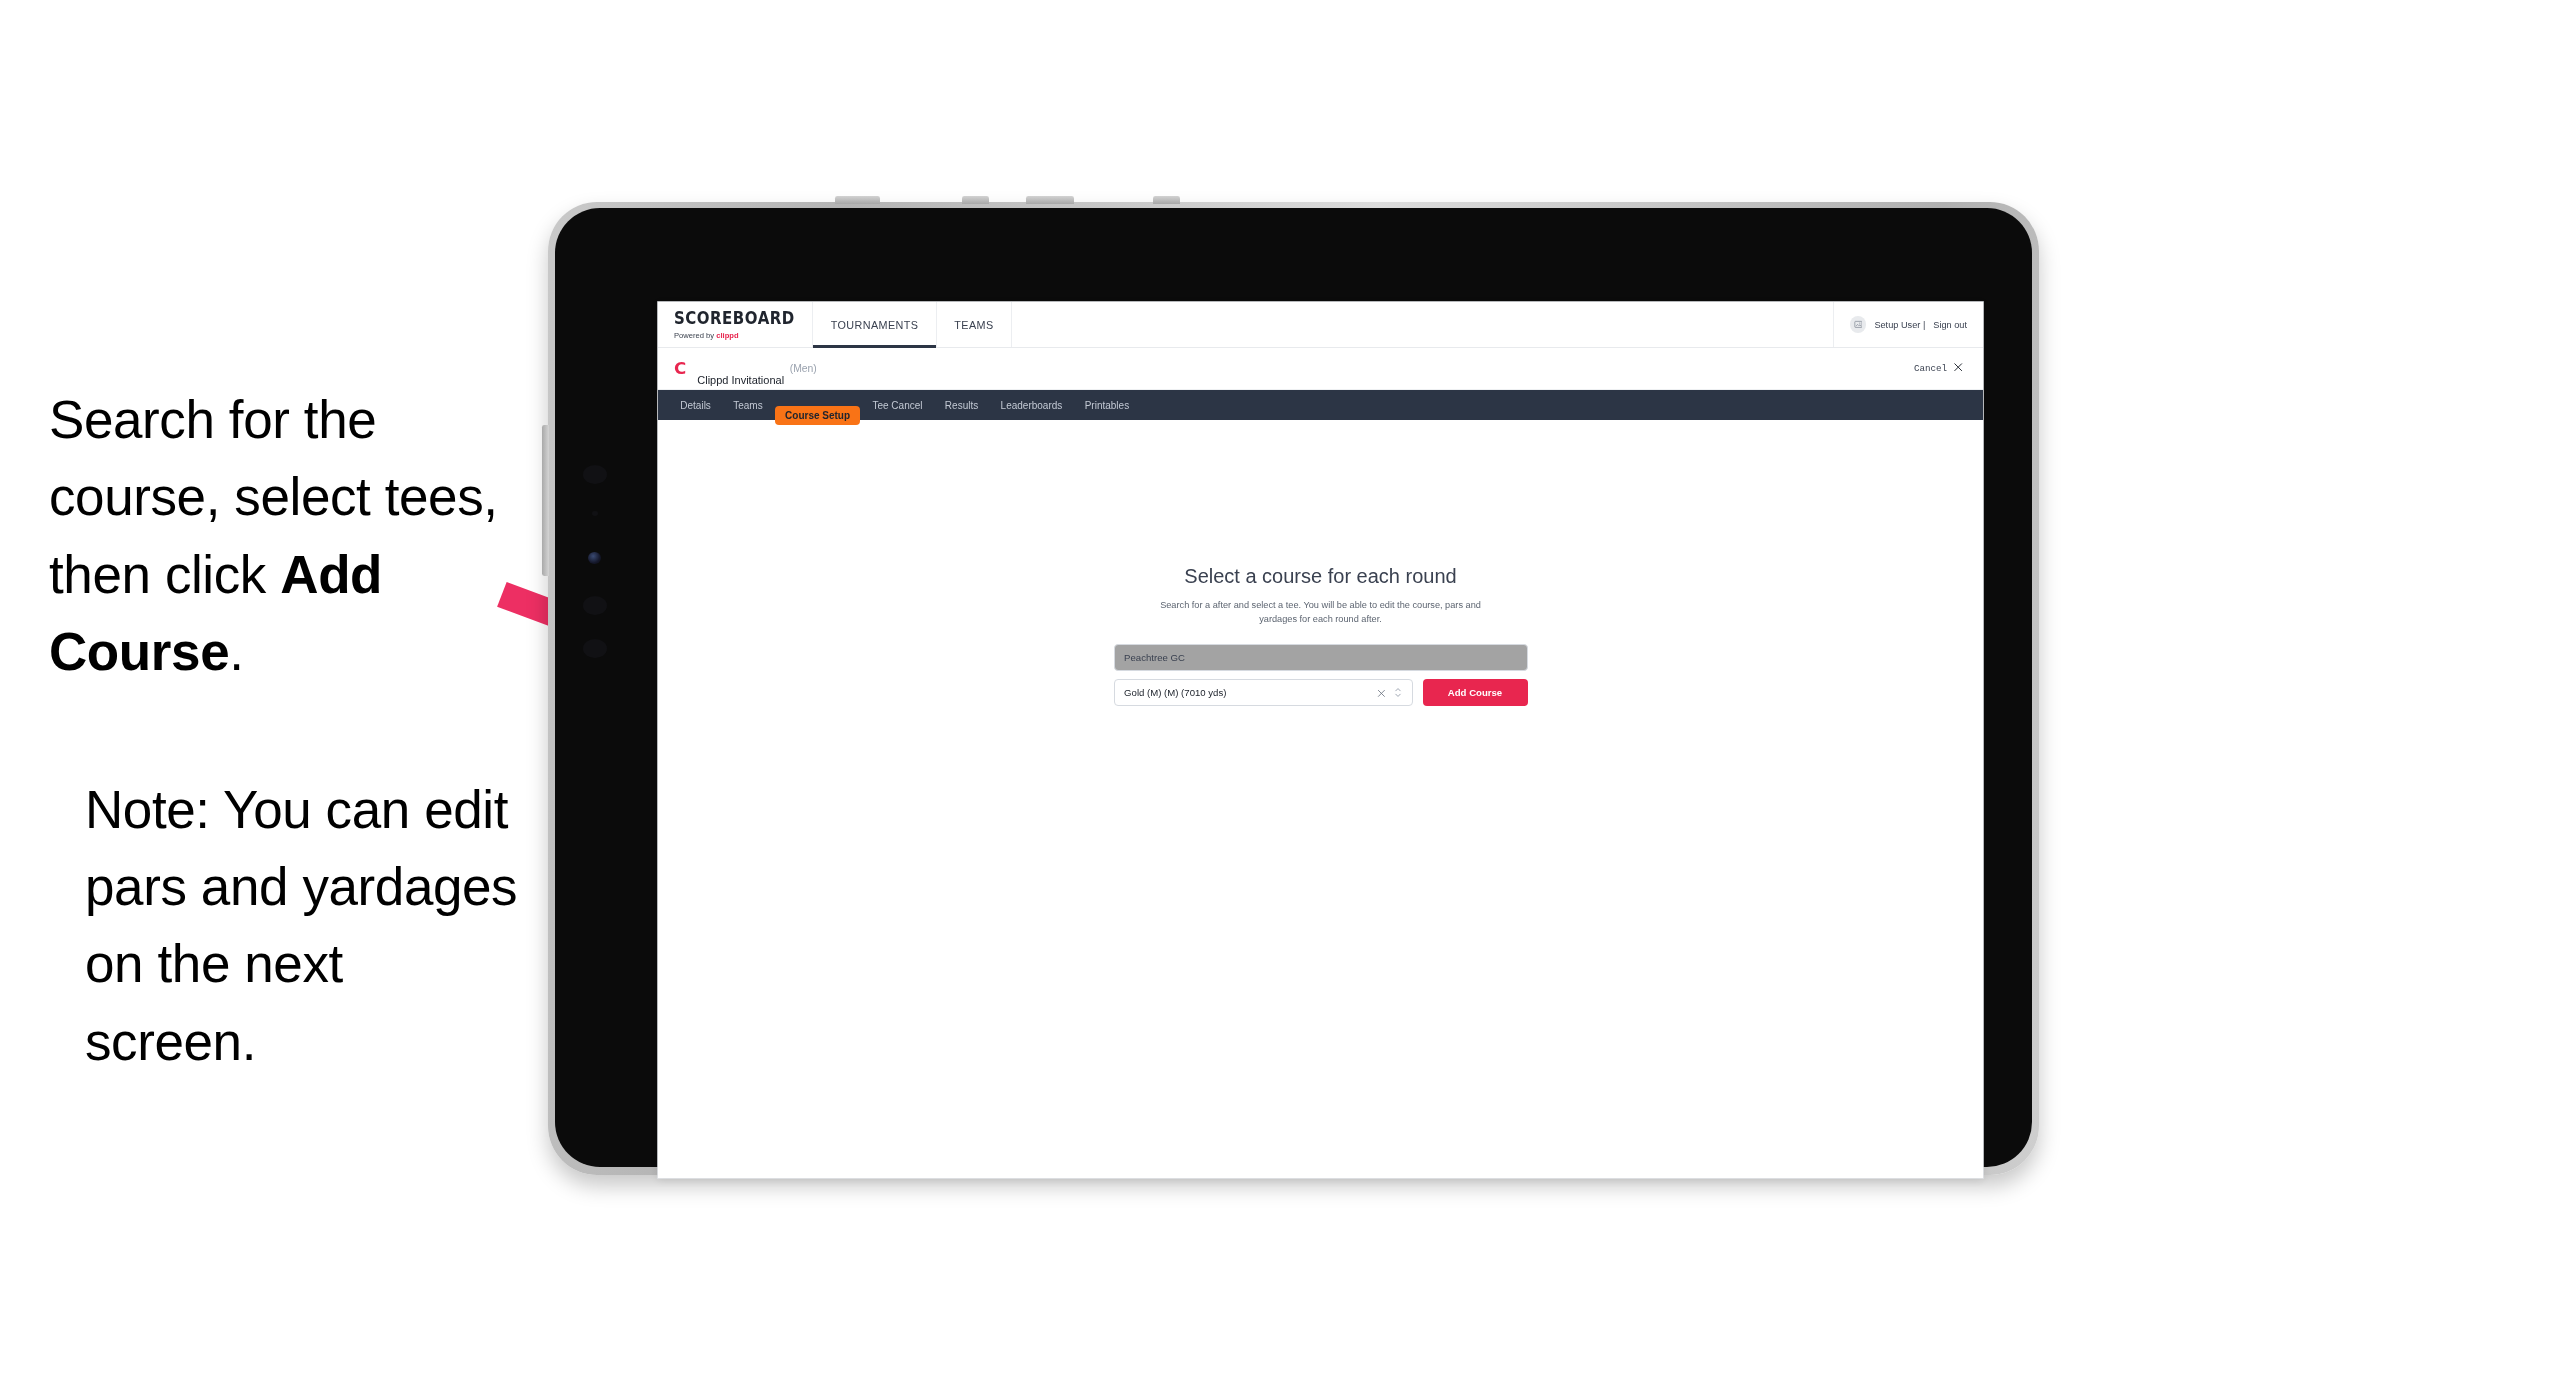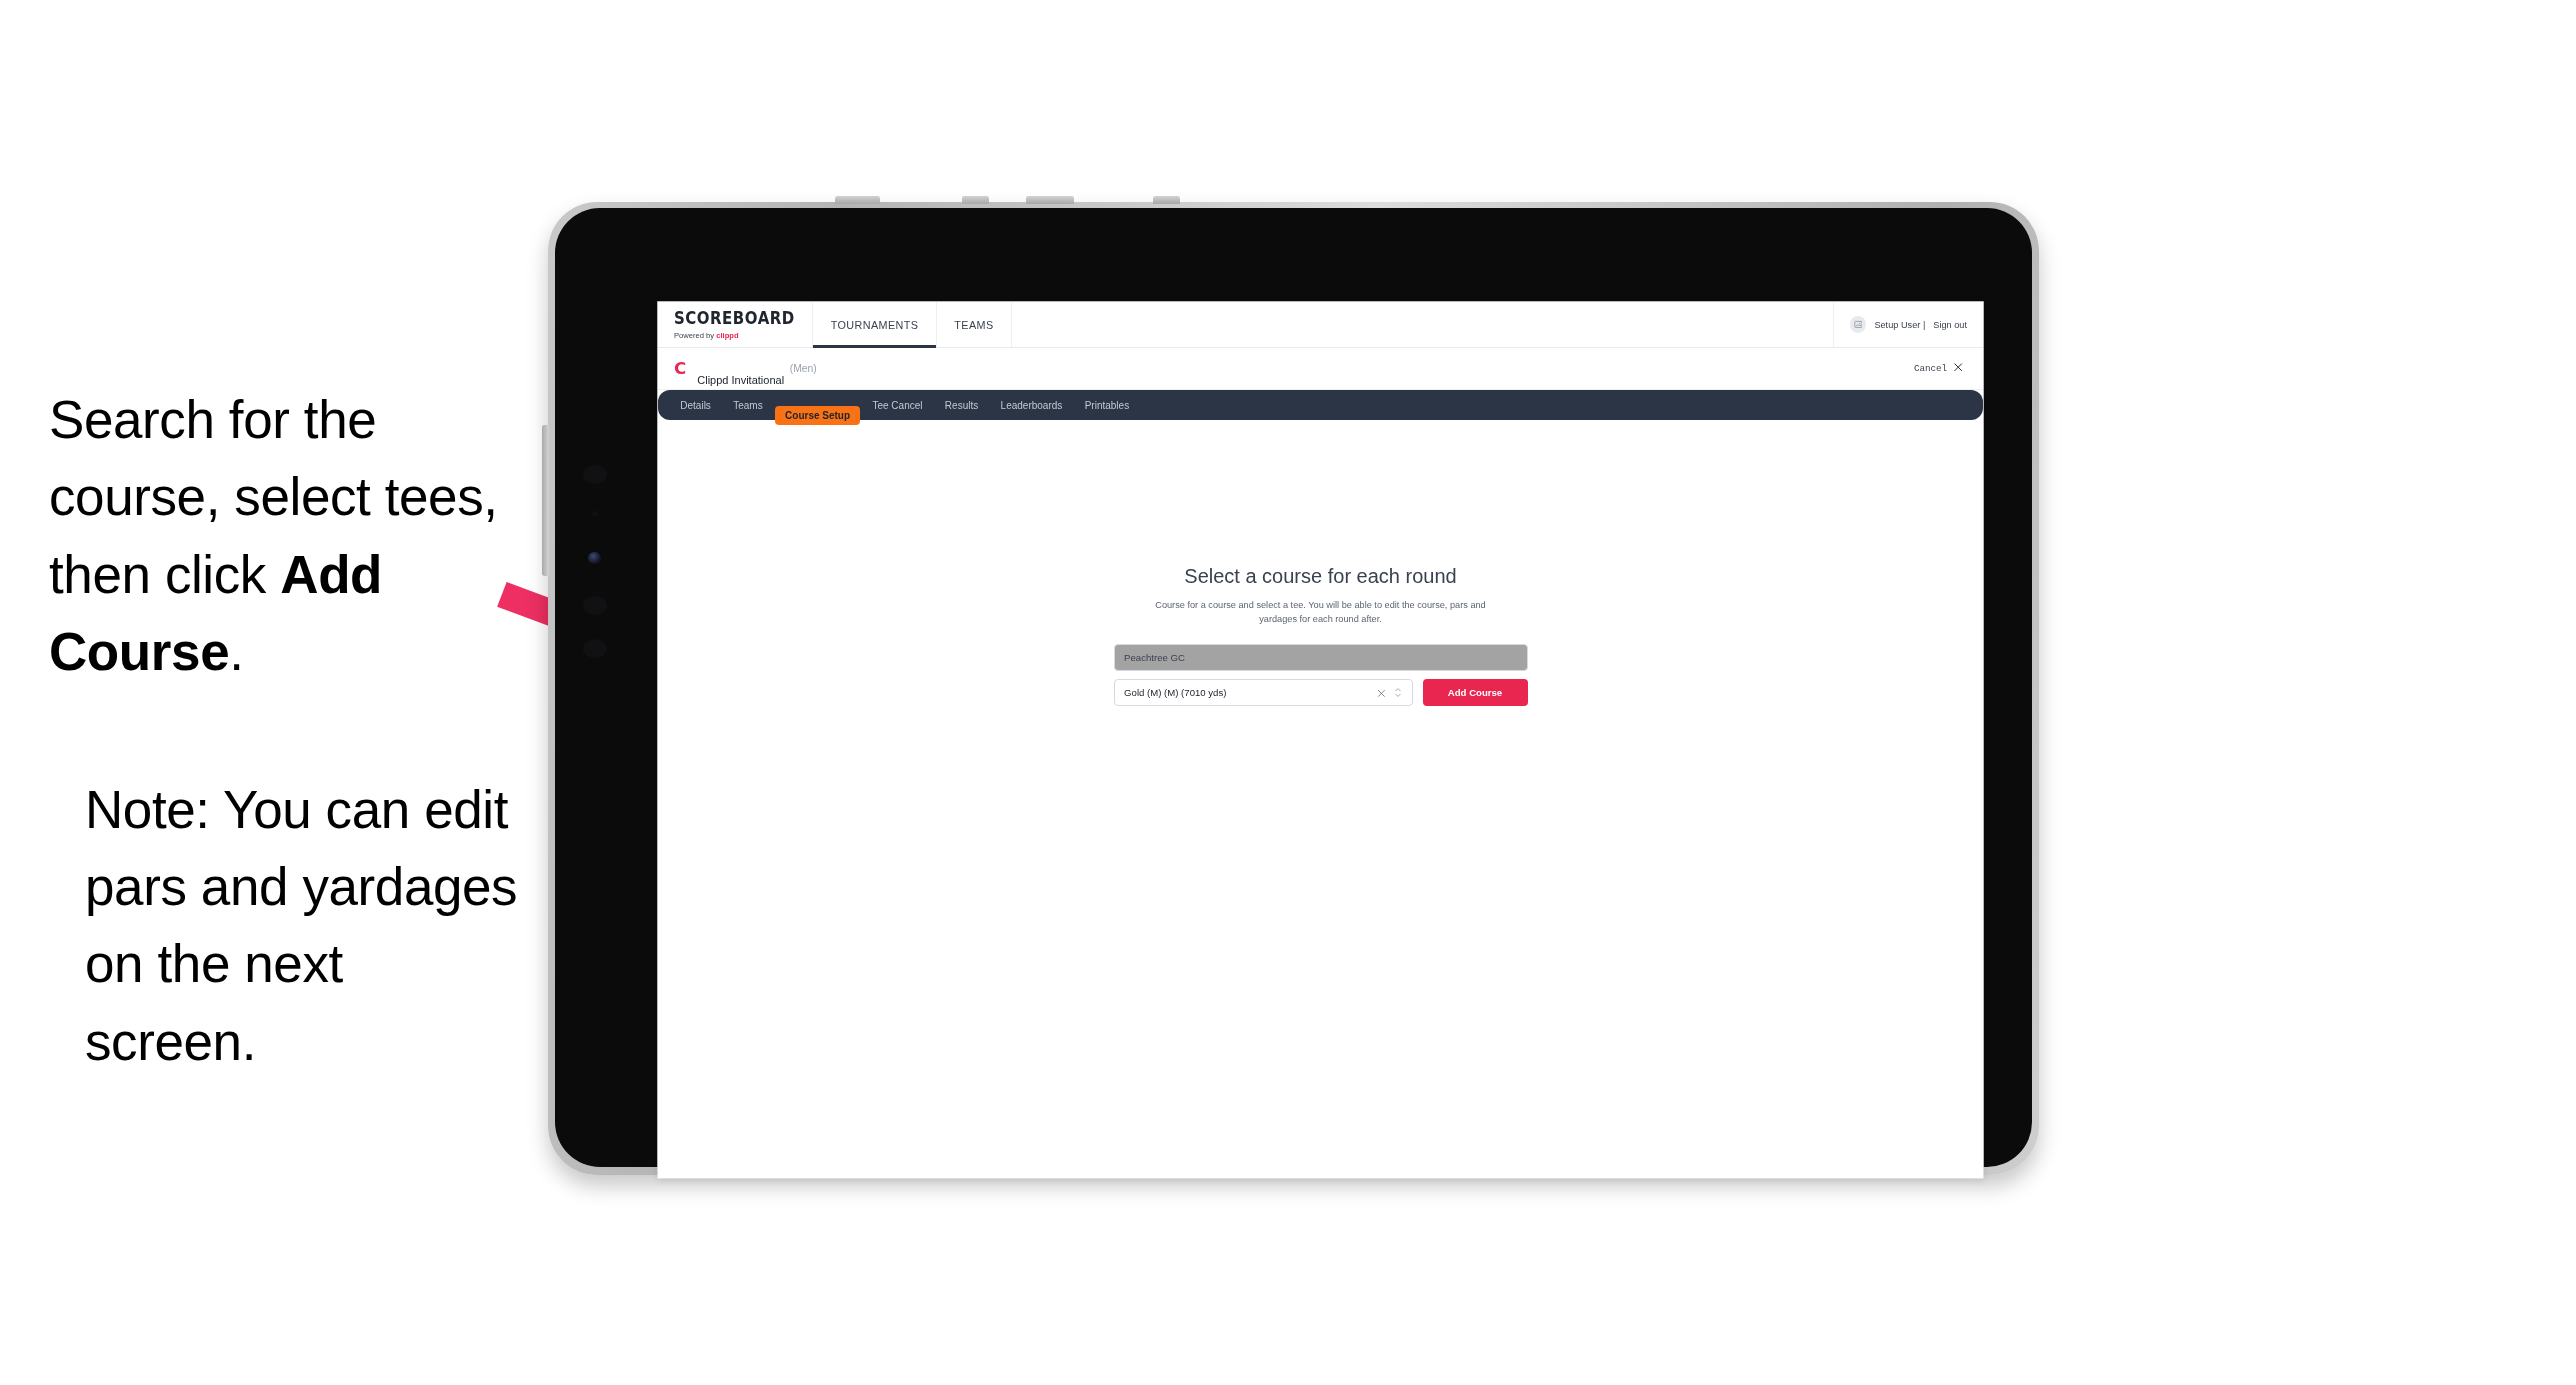--- a/index.html
+++ b/index.html
@@ -203,21 +203,20 @@
   .cancel-label { font-size: 9.2px; color: #3a4150; font-family: Liberation Mono, monospace; }
 
   
   .subnav {
     height: 30px;
     background: #2c3545;
     display: flex;
     align-items: center;
     padding: 0 12.7px;
     gap: 3.2px;
-    border-radius: 12px;
   }
   .subnav-item {
     font-size: 10px;
     color: #c3c9d4;
     padding: 4px 9.6px;
     border-radius: 4px;
     cursor: pointer;
     white-space: nowrap;
   }
   .subnav-item.active {
@@ -382,21 +381,21 @@
       <div class="subnav-item active">Course Setup</div>
       <div class="subnav-item">Tee Cancel</div>
       <div class="subnav-item">Results</div>
       <div class="subnav-item">Leaderboards</div>
       <div class="subnav-item">Printables</div>
     </div>
 
     <div class="content">
       <div class="panel">
         <h1 class="panel-title">Select a course for each round</h1>
-        <p class="panel-sub">Course for a course and select a tee. You will be able to edit the course, pars and yardages for each round after.</p>
+        <p class="panel-sub">Search for a after and select a tee. You will be able to edit the course, pars and yardages for each round after.</p>
 
         <div class="field-search">
           <span>Peachtree GC</span>
         </div>
 
         <div class="row-tee">
           <div class="field-tee">
             <span class="val">Gold (M) (M) (7010 yds)</span>
             <span class="icon-clear">
               <svg width="8.8" height="8.8" viewBox="0 0 12 12" stroke="#6b7280" stroke-width="1.15" fill="none">

